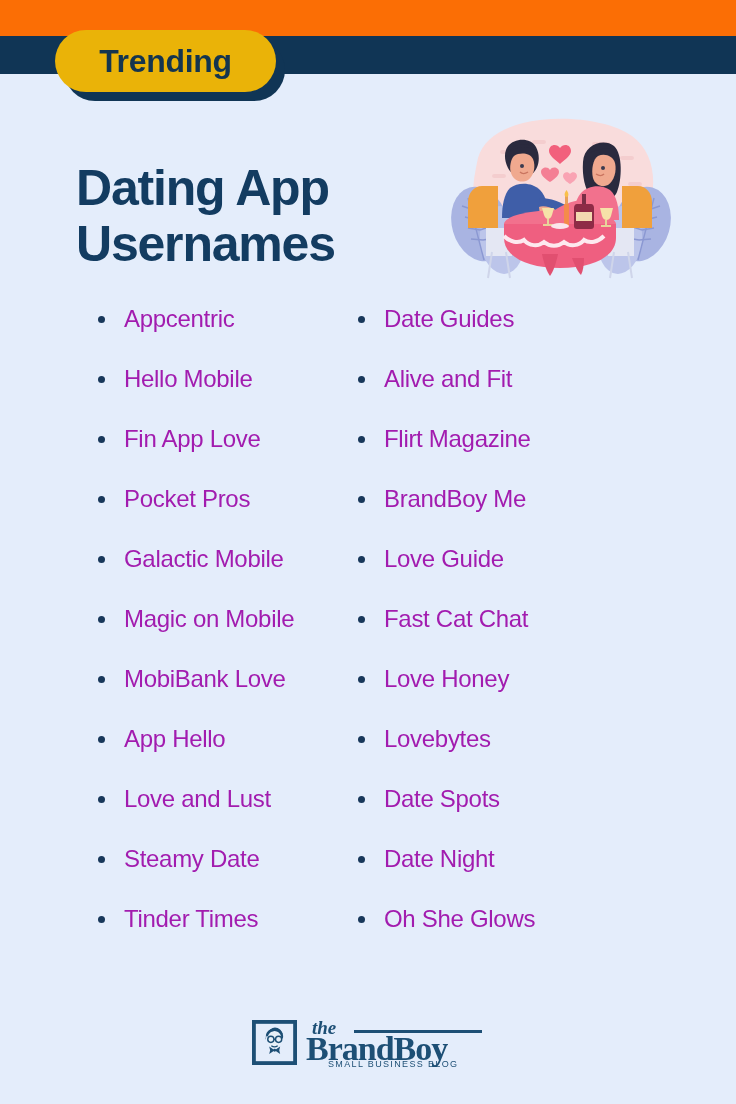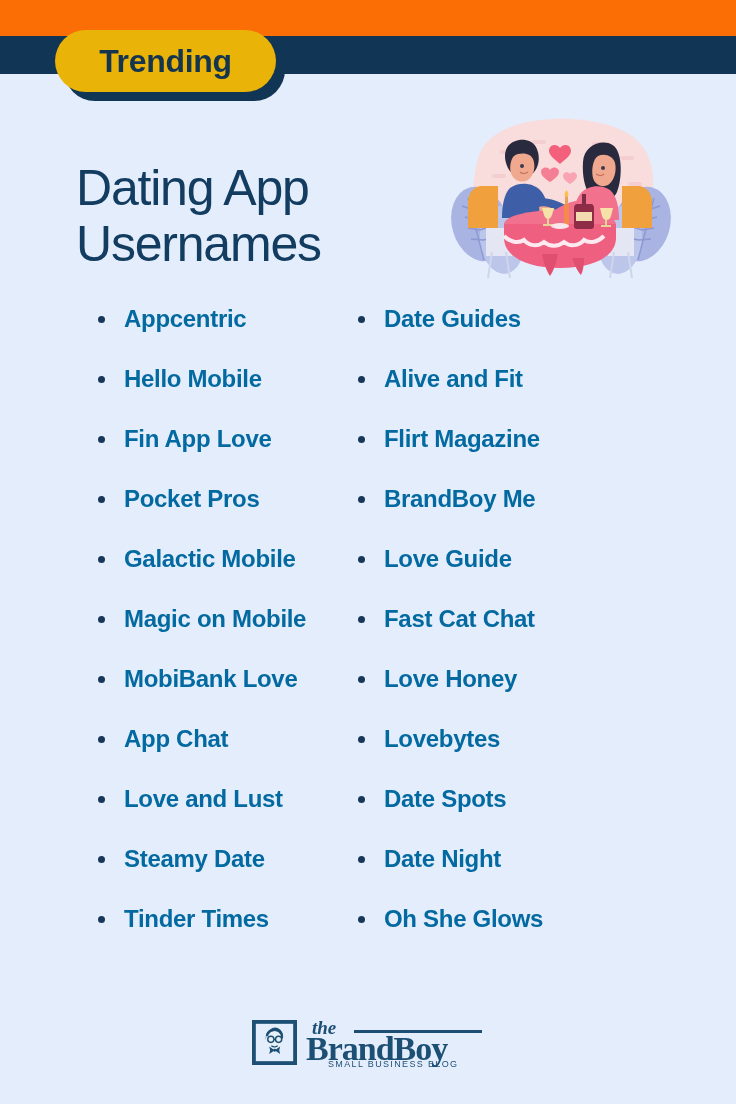--- a/index.html
+++ b/index.html
@@ -65,21 +65,21 @@
     letter-spacing: -0.3px;
   }
 
   
   .title {
     position: absolute;
     top: 126px;
     left: 76px;
     width: 370px;
     font-size: 50px;
-    font-weight: 400;
+    font-weight: 700;
     line-height: 1.12;
     color: #133c61;
     letter-spacing: -1.2px;
   }
   .title-line { display: block; }
 
   
   .illustration {
     position: absolute;
     top: 112px;
@@ -106,22 +106,22 @@
     list-style: none;
     margin: 0;
     padding: 0;
   }
   .list-item {
     position: relative;
     height: 60px;
     line-height: 34px;
     padding-left: 26px;
     font-size: 24px;
-    font-weight: 700;
-    color: #0369a1;
+    font-weight: 400;
+    color: #a21caf;
     letter-spacing: -0.3px;
     white-space: nowrap;
   }
   .list-item::before {
     content: "";
     position: absolute;
     left: 0;
     top: 14px;
     width: 7px;
     height: 7px;
@@ -324,21 +324,21 @@
 <div class="lists">
   <div class="list-col left">
     <ul class="list">
       <li class="list-item">Appcentric</li>
       <li class="list-item">Hello Mobile</li>
       <li class="list-item">Fin App Love</li>
       <li class="list-item">Pocket Pros</li>
       <li class="list-item">Galactic Mobile</li>
       <li class="list-item">Magic on Mobile</li>
       <li class="list-item">MobiBank Love</li>
-      <li class="list-item">App Chat</li>
+      <li class="list-item">App Hello</li>
       <li class="list-item">Love and Lust</li>
       <li class="list-item">Steamy Date</li>
       <li class="list-item">Tinder Times</li>
     </ul>
   </div>
   <div class="list-col right">
     <ul class="list">
       <li class="list-item">Date Guides</li>
       <li class="list-item">Alive and Fit</li>
       <li class="list-item">Flirt Magazine</li>

